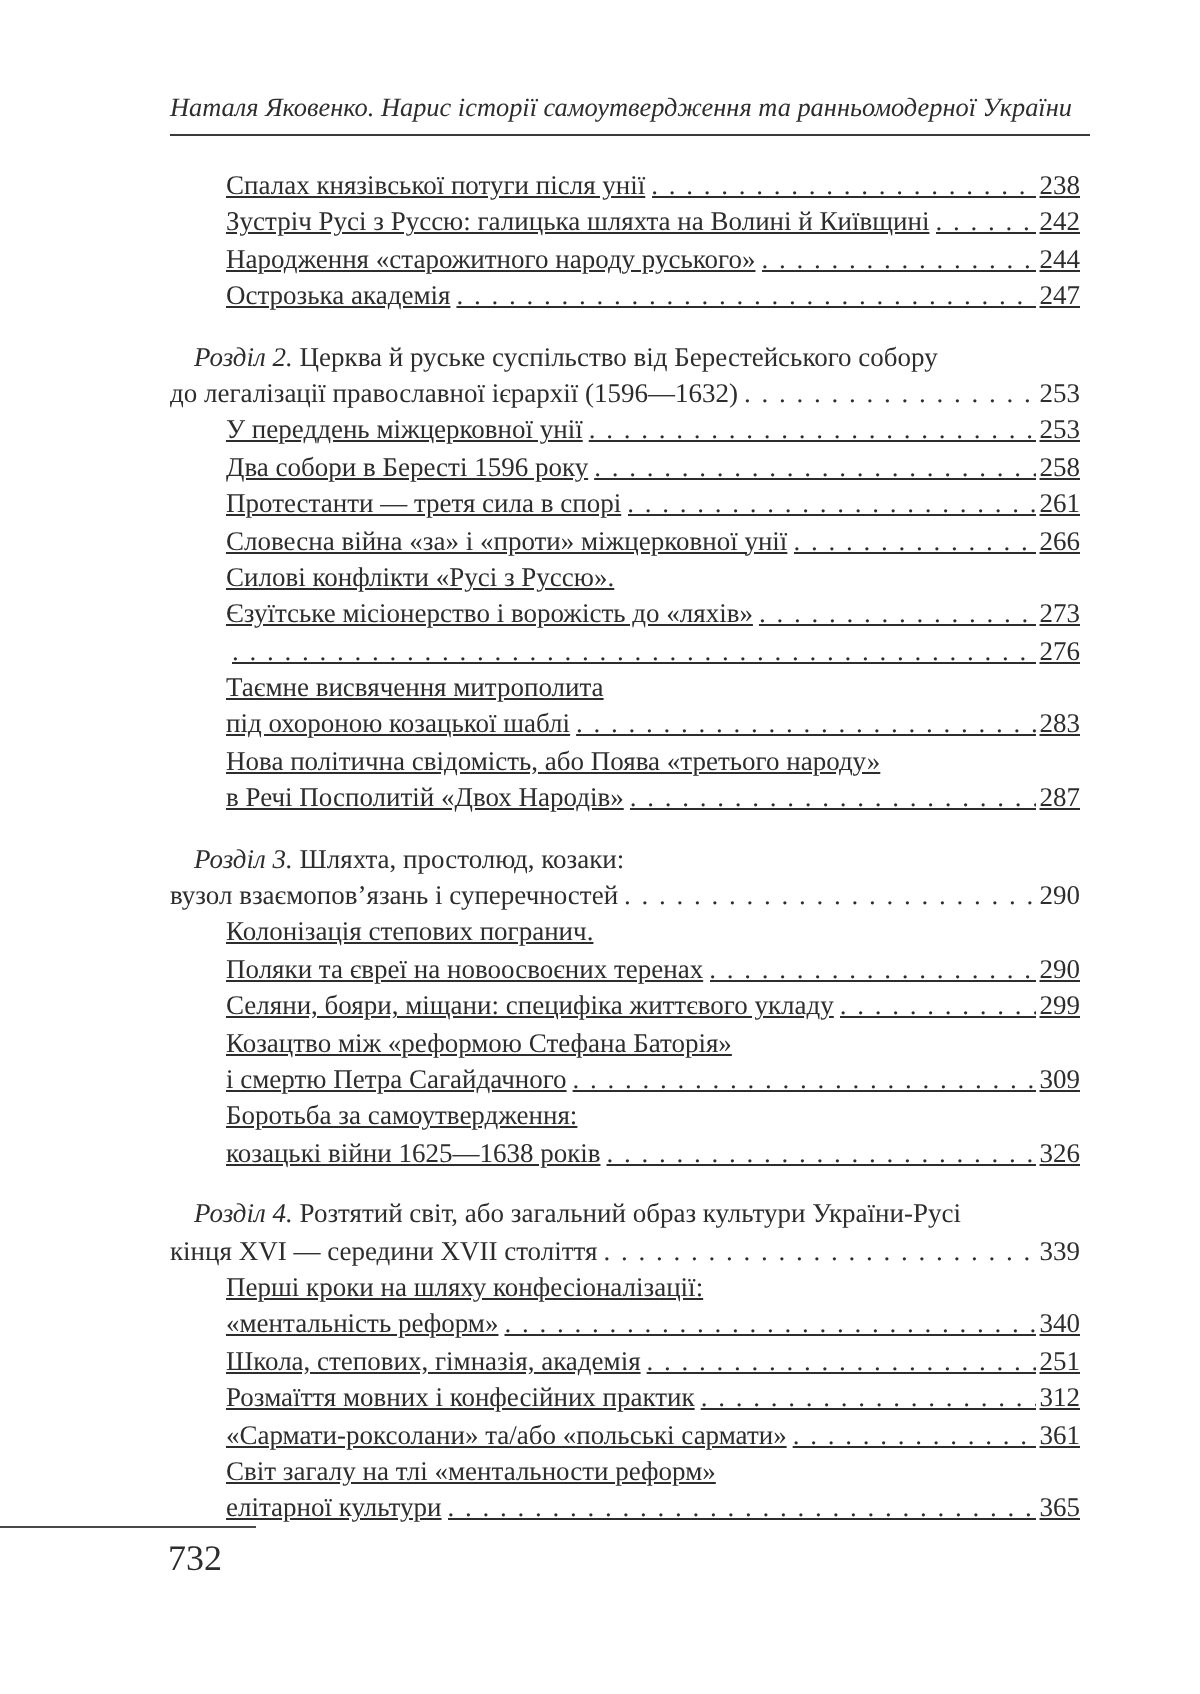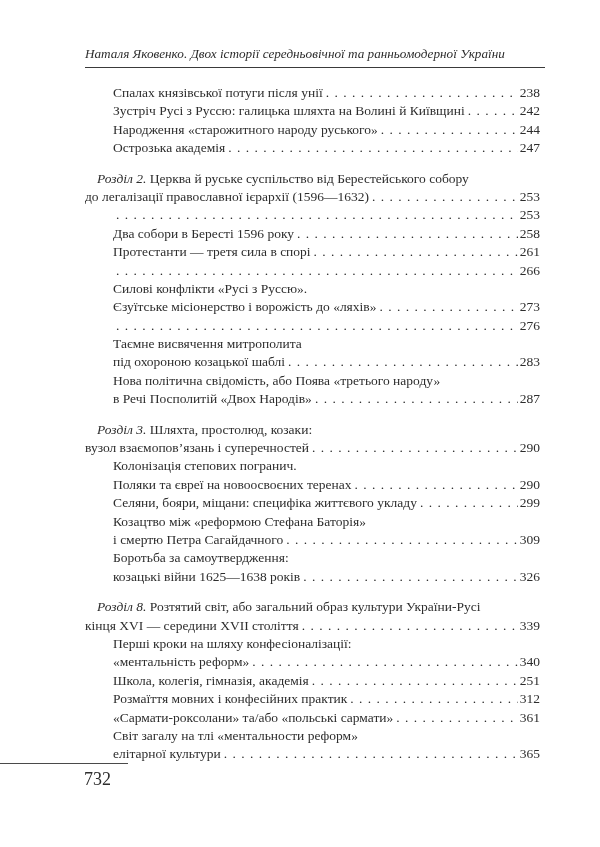--- a/index.html
+++ b/index.html
@@ -36,21 +36,21 @@
     top: 84px;
     font-size: 13.5px;
   }
   .toc-line {
     display: flex;
     align-items: baseline;
     line-height: 18.4px;
     height: 18.4px;
     white-space: nowrap;
   }
-  .toc-line.lvl1 { padding-left: 28px; }
+  .toc-line.lvl1 { padding-left: 28px; text-decoration: underline; }
   .toc-line.gap  { margin-top: 12px; }
   .chapter-label { font-style: italic; white-space: pre; margin-left: 12px; }
   .entry-text    { flex: 0 0 auto; }
   .dots {
     flex: 1 1 auto;
     min-width: 6px;
     overflow: hidden;
     margin-left: 3px;
     margin-right: 2px;
   }
@@ -75,21 +75,21 @@
     top: 769px;
     font-size: 18px;
   }
 </style>
 </head>
 <body>
 
 <div class="sheet">
 
   <div class="running-header">
-    <span>Наталя Яковенко. Двох історії середньовічної та ранньомодерної України</span>
+    <span>Наталя Яковенко. Нарис історії самоутвердження та ранньомодерної України</span>
   </div>
 
   <div class="toc" id="toc">
       <div class="toc-line lvl1">
         <span class="entry-text">Спалах князівської потуги після унії</span>
         <span class="dots"></span>
         <span class="pagenum">238</span>
       </div>
       <div class="toc-line lvl1">
         <span class="entry-text">Зустріч Русі з Руссю: галицька шляхта на Волині й Київщині</span>
@@ -109,34 +109,36 @@
       <div class="toc-line gap">
         <span class="chapter-label">Розділ 2. </span>
         <span class="entry-text">Церква й руське суспільство від Берестейського собору</span>
       </div>
       <div class="toc-line">
         <span class="entry-text">до легалізації православної ієрархії (1596—1632)</span>
         <span class="dots"></span>
         <span class="pagenum">253</span>
       </div>
       <div class="toc-line lvl1">
+        <span class="entry-text">У переддень міжцерковної унії</span>
         <span class="dots"></span>
         <span class="pagenum">253</span>
       </div>
       <div class="toc-line lvl1">
         <span class="entry-text">Два собори в Бересті 1596 року</span>
         <span class="dots"></span>
         <span class="pagenum">258</span>
       </div>
       <div class="toc-line lvl1">
         <span class="entry-text">Протестанти — третя сила в спорі</span>
         <span class="dots"></span>
         <span class="pagenum">261</span>
       </div>
       <div class="toc-line lvl1">
+        <span class="entry-text">Словесна війна «за» і «проти» міжцерковної унії</span>
         <span class="dots"></span>
         <span class="pagenum">266</span>
       </div>
       <div class="toc-line lvl1">
         <span class="entry-text">Силові конфлікти «Русі з Руссю».</span>
       </div>
       <div class="toc-line lvl1">
         <span class="entry-text">Єзуїтське місіонерство і ворожість до «ляхів»</span>
         <span class="dots"></span>
         <span class="pagenum">273</span>
@@ -193,38 +195,38 @@
       </div>
       <div class="toc-line lvl1">
         <span class="entry-text">Боротьба за самоутвердження:</span>
       </div>
       <div class="toc-line lvl1">
         <span class="entry-text">козацькі війни 1625—1638 років</span>
         <span class="dots"></span>
         <span class="pagenum">326</span>
       </div>
       <div class="toc-line gap">
-        <span class="chapter-label">Розділ 8. </span>
+        <span class="chapter-label">Розділ 4. </span>
         <span class="entry-text">Розтятий світ, або загальний образ культури України-Русі</span>
       </div>
       <div class="toc-line">
         <span class="entry-text">кінця XVI — середини XVII століття</span>
         <span class="dots"></span>
         <span class="pagenum">339</span>
       </div>
       <div class="toc-line lvl1">
         <span class="entry-text">Перші кроки на шляху конфесіоналізації:</span>
       </div>
       <div class="toc-line lvl1">
         <span class="entry-text">«ментальність реформ»</span>
         <span class="dots"></span>
         <span class="pagenum">340</span>
       </div>
       <div class="toc-line lvl1">
-        <span class="entry-text">Школа, колегія, гімназія, академія</span>
+        <span class="entry-text">Школа, степових, гімназія, академія</span>
         <span class="dots"></span>
         <span class="pagenum">251</span>
       </div>
       <div class="toc-line lvl1">
         <span class="entry-text">Розмаїття мовних і конфесійних практик</span>
         <span class="dots"></span>
         <span class="pagenum">312</span>
       </div>
       <div class="toc-line lvl1">
         <span class="entry-text">«Сармати-роксолани» та/або «польські сармати»</span>

